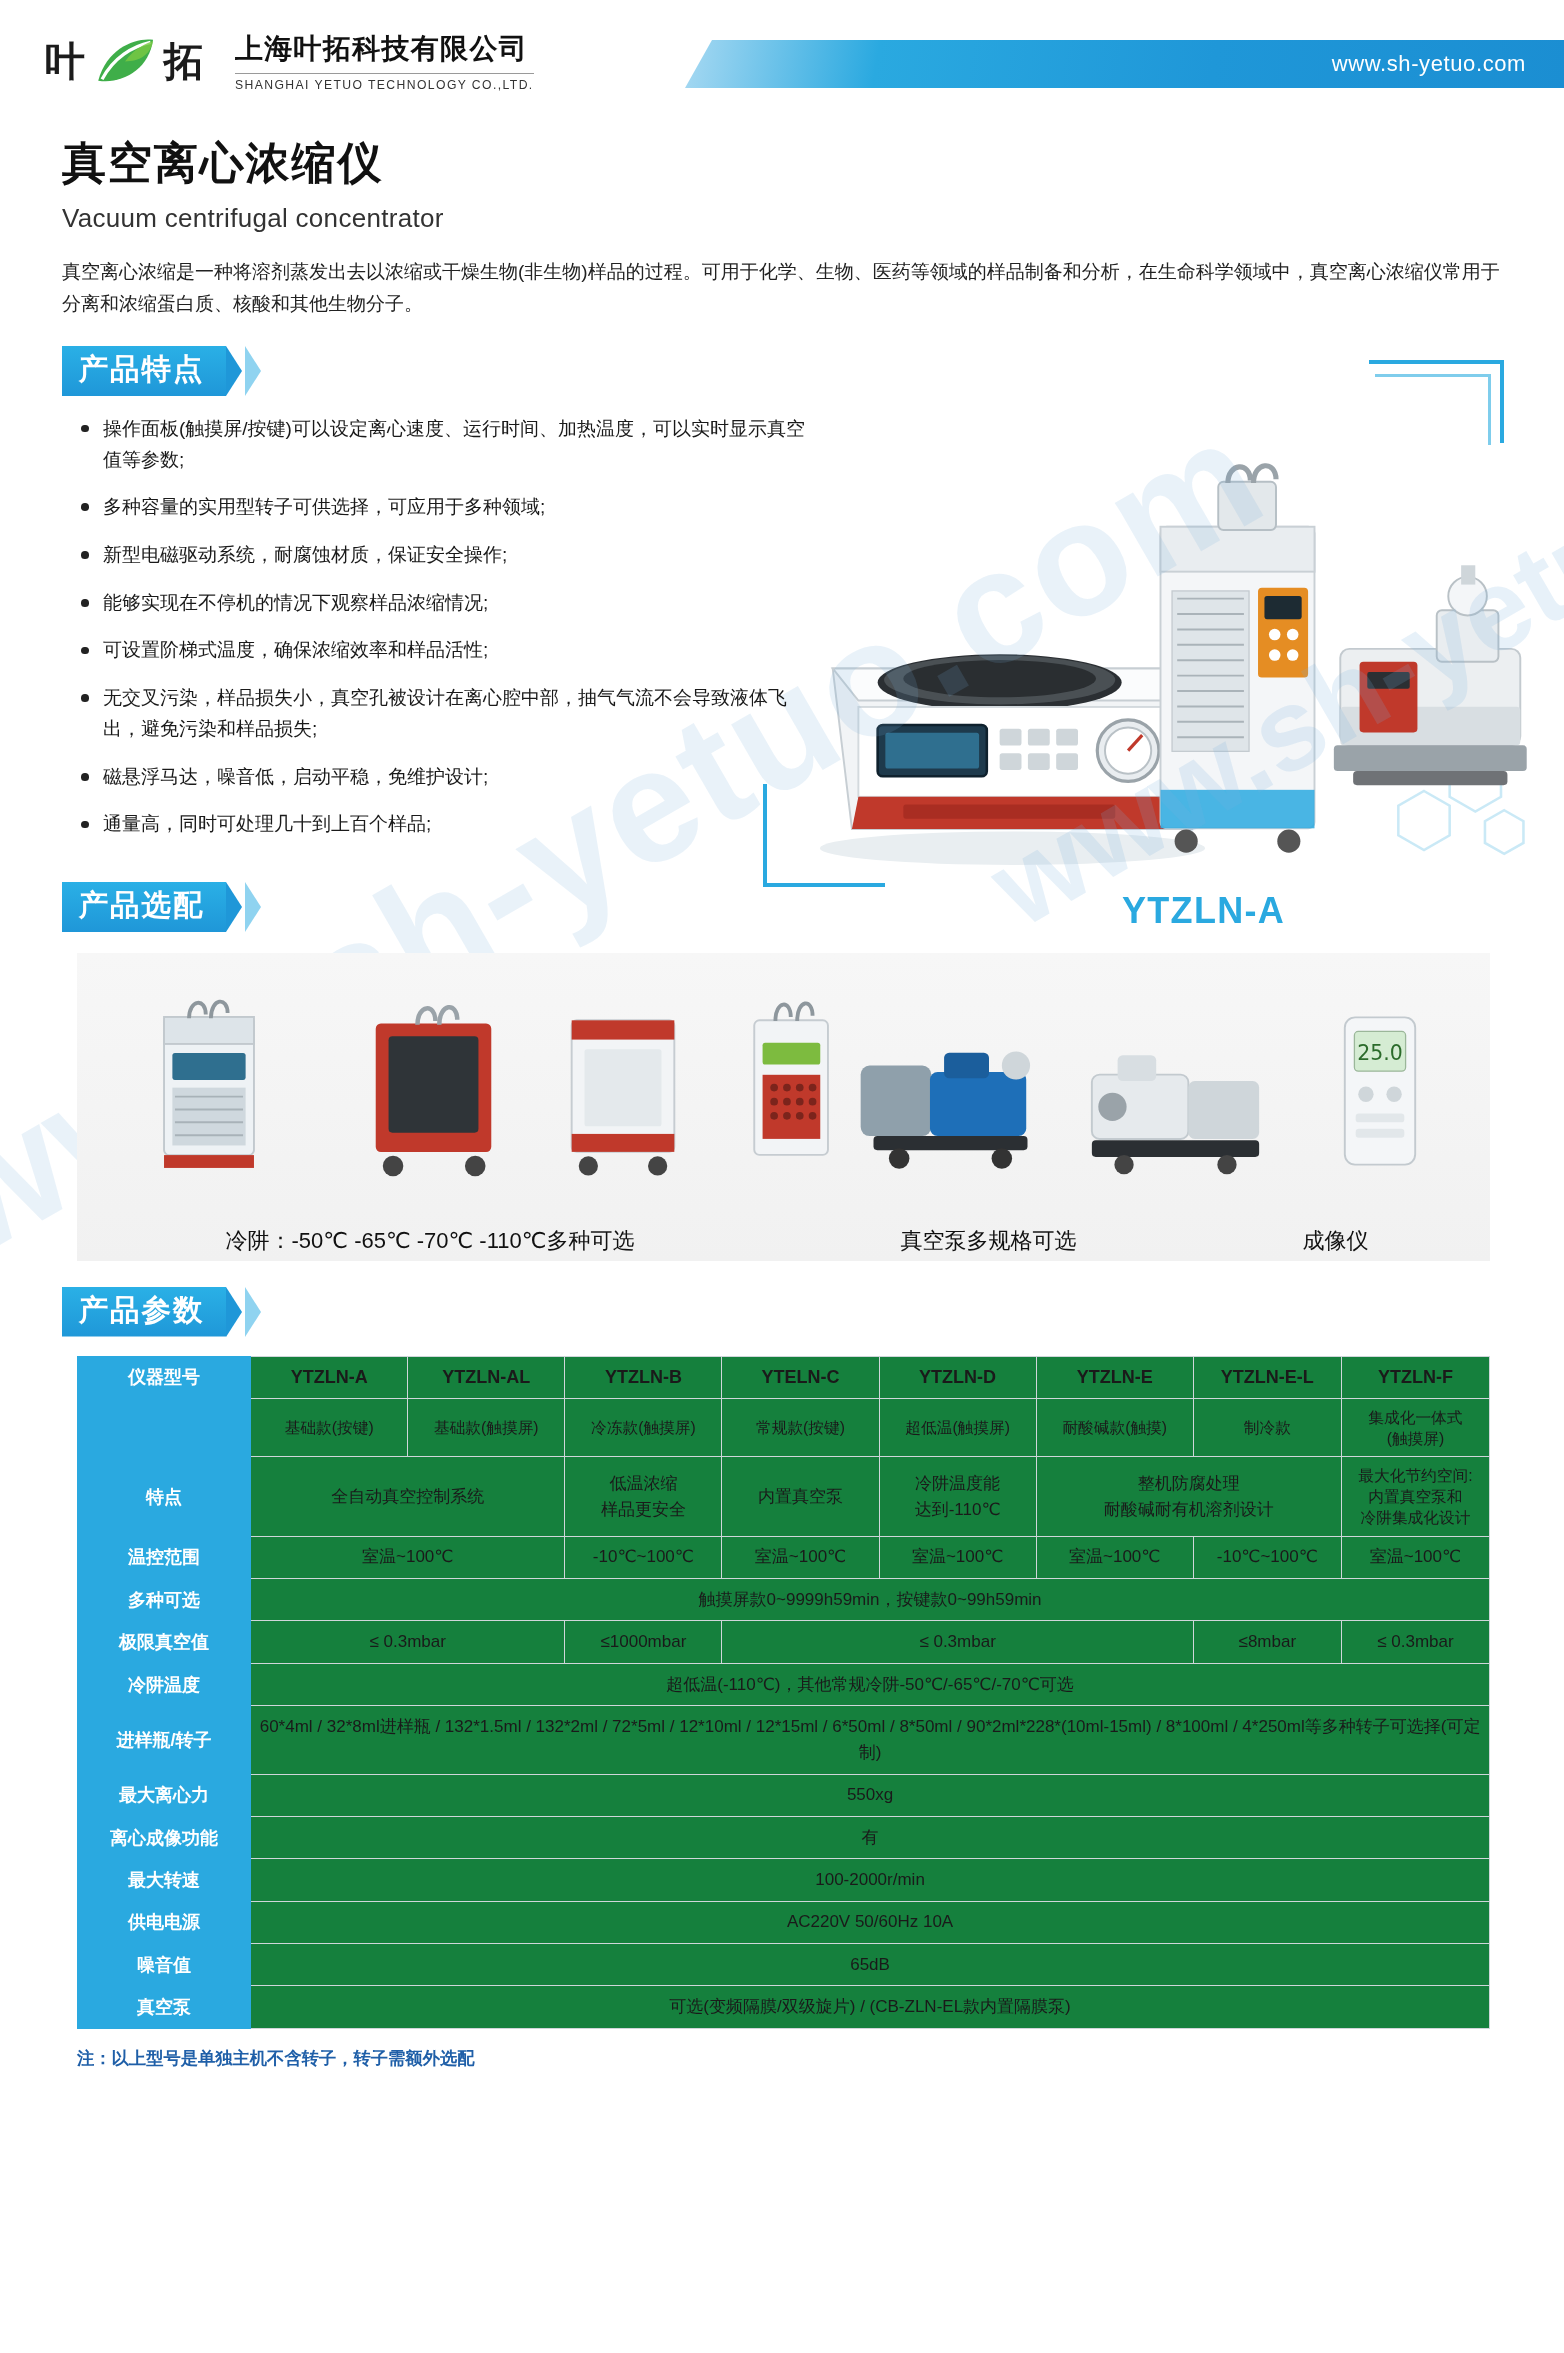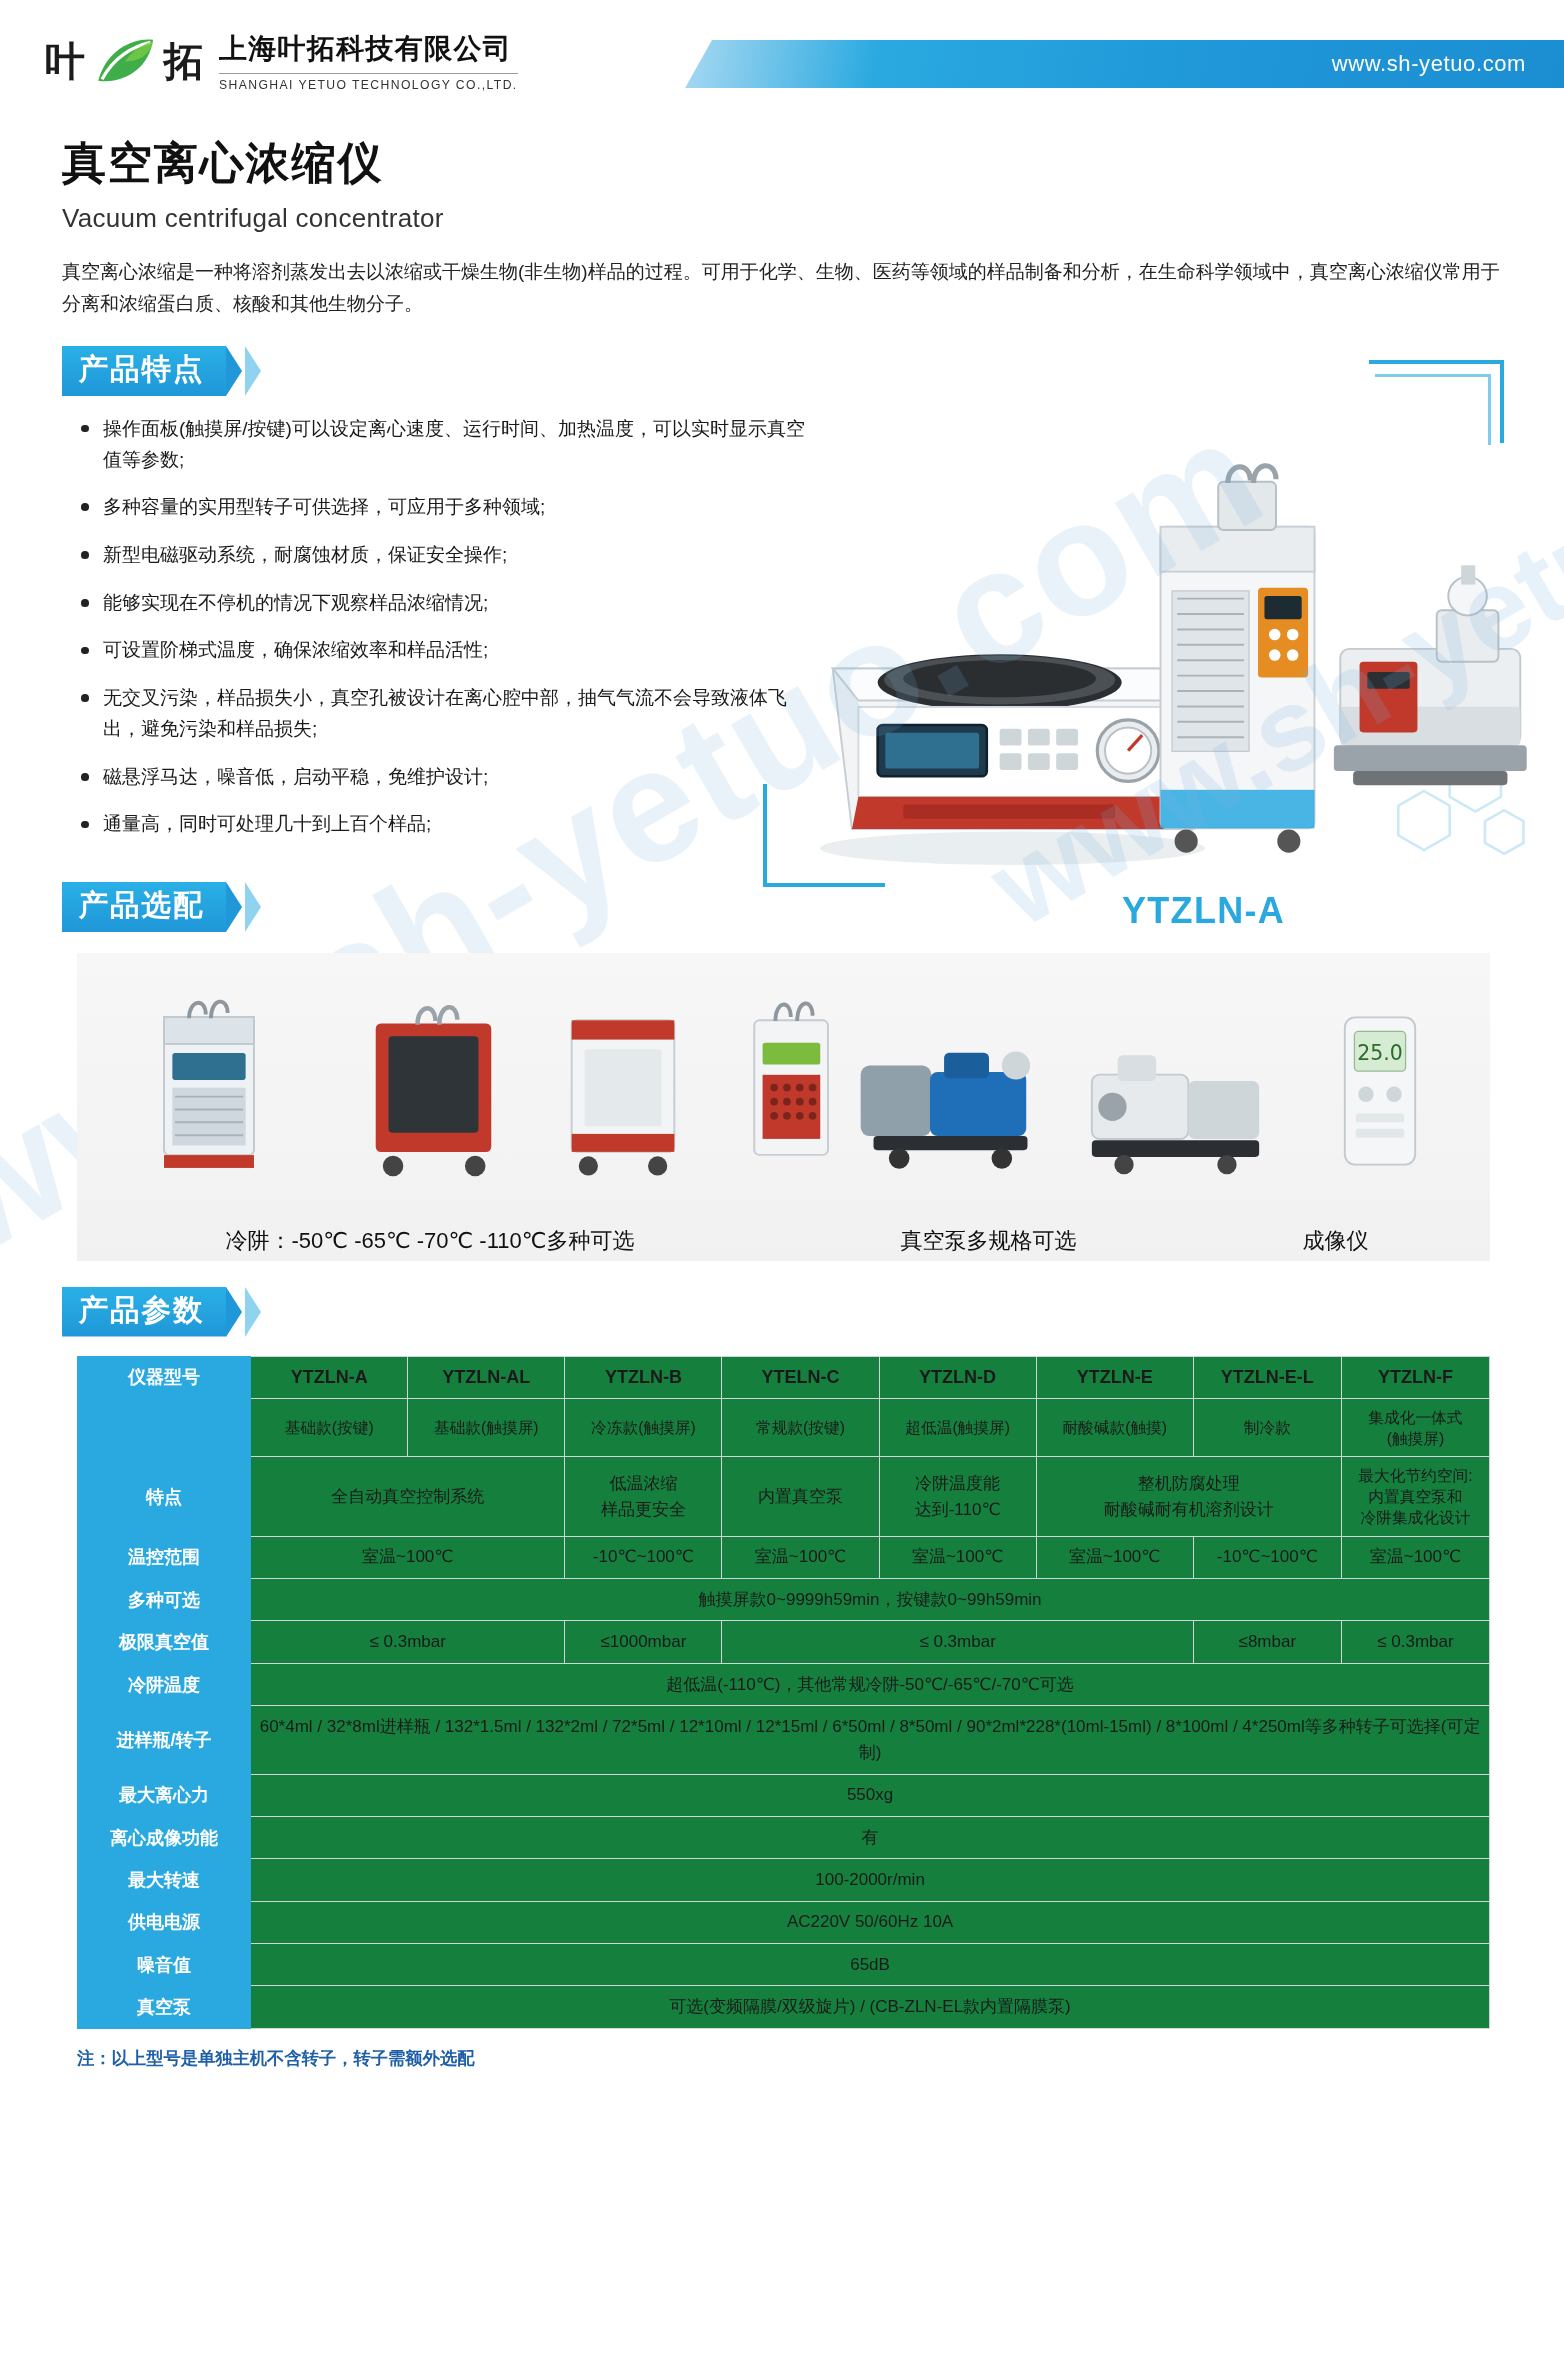--- a/index.html
+++ b/index.html
@@ -59,21 +59,21 @@
     display: flex; align-items: center;
     font-size: 40px; font-weight: bold; color: #1b1b1b;
     letter-spacing: 1.3px;
   }
   .logo-leaf {
     width: 62px; height: 51px;
     margin: 0 7.7px;
     position: relative;
   }
   .logo-leaf svg { display:block; }
-  .logo-text { margin-left: 14px; }
+  .logo-text { margin-left: 30px; }
   .logo-cn { font-size: 28px; font-weight: bold; color: #111; letter-spacing: 1.3px; }
   .logo-en { font-size: 12.2px; color: #333; letter-spacing: 1.4px; margin-top: 5.1px;
              border-top: 1.3px solid #9a9a9a; padding-top: 4.5px; }
 
   .header-bar {
     position: absolute;
     right: 0; top: 40px;
     width: 880px; height: 48px;
     background: linear-gradient(100deg,#a7d9f2 0%, #2aa9e0 22%, #1f97d8 60%, #1b8ed2 100%);
     display: flex; align-items: center; justify-content: flex-end;

